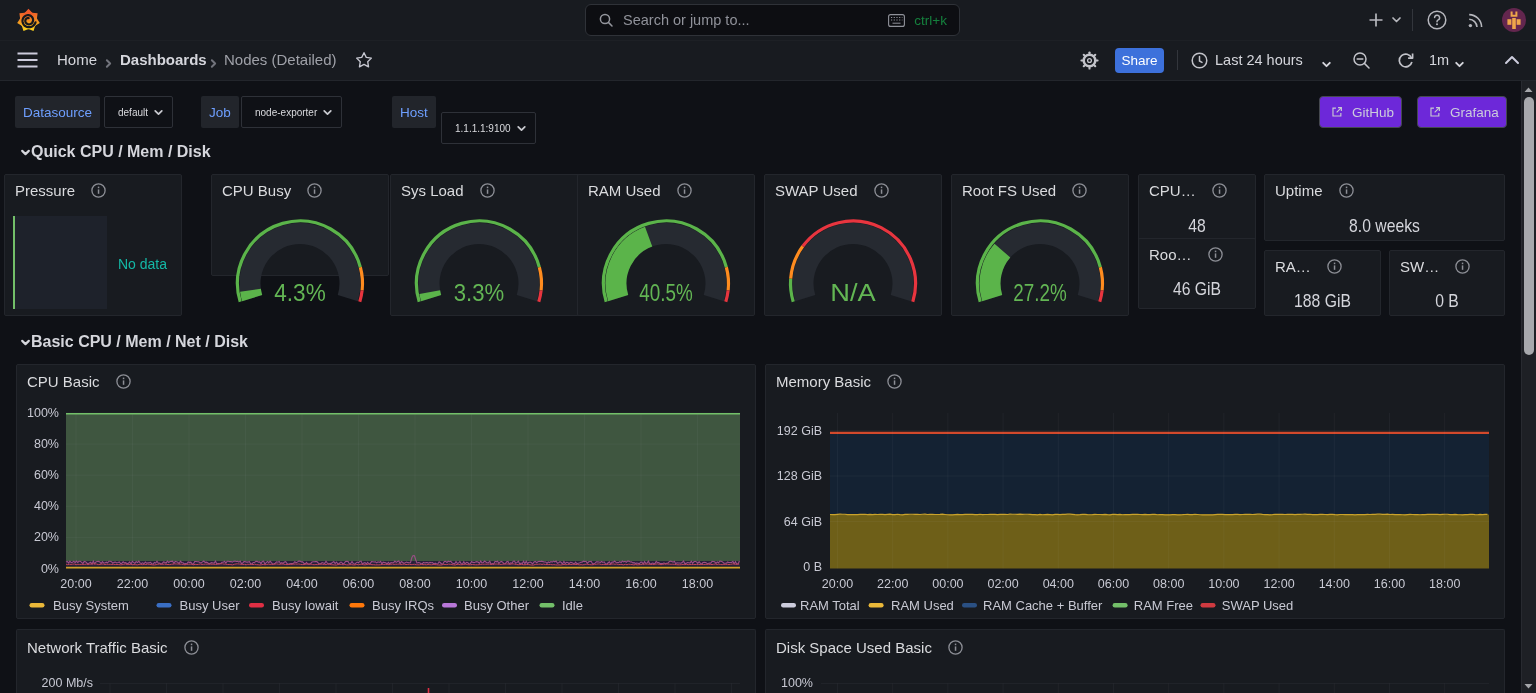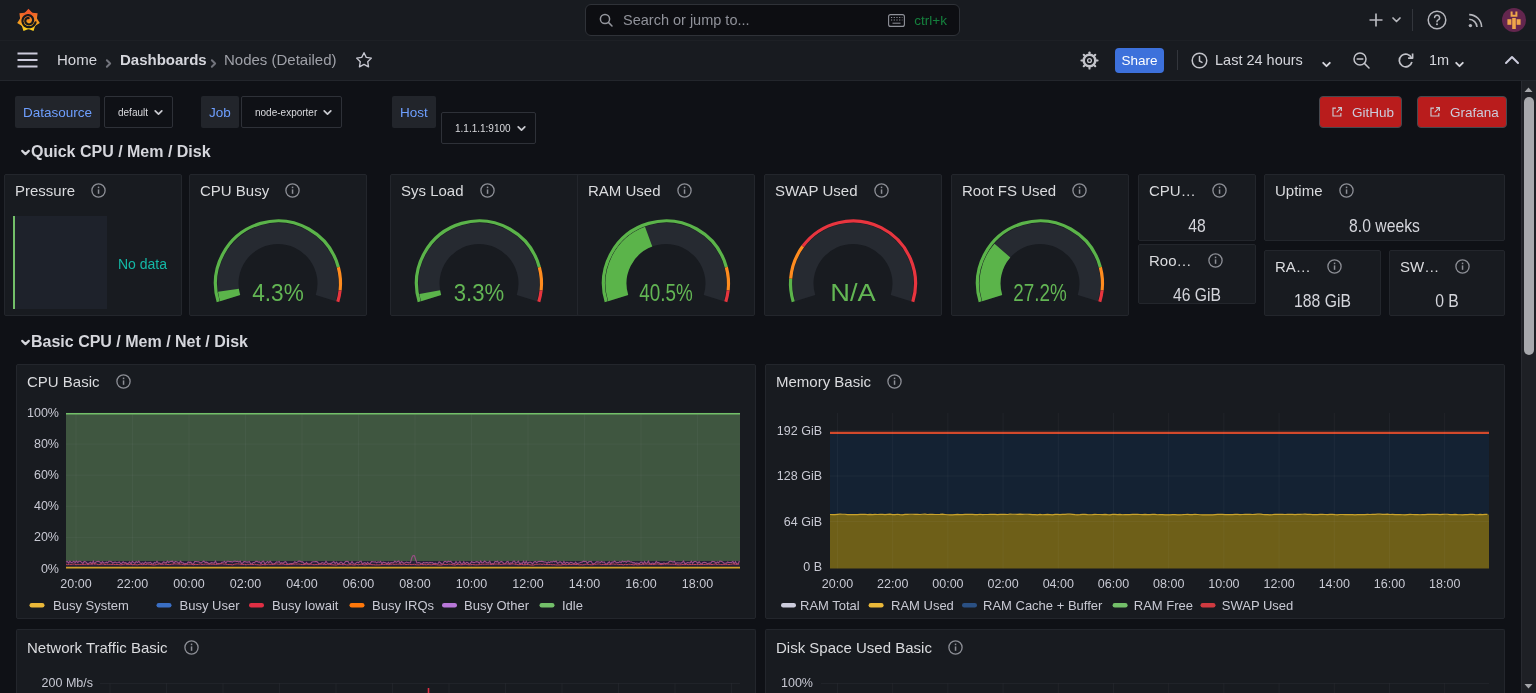--- a/index.html
+++ b/index.html
@@ -5,21 +5,21 @@
  font-family:"Liberation Sans",sans-serif;-webkit-font-smoothing:antialiased}
 .abs{position:absolute}
 .panel{position:absolute;background:#181b20;border:1px solid #23262c;border-radius:2px}
 .ptitle{position:absolute;left:10px;top:7px;display:flex;align-items:center;gap:16px;
  font-size:15px;font-weight:500;color:#dadbde;letter-spacing:0px}
 .lbl{position:absolute;height:32px;background:#22252b;border-radius:2px;display:flex;
  align-items:center;padding:0 8px;color:#6e9fff;font-size:13.5px;font-weight:500}
 .dd{position:absolute;height:32px;background:#0f1116;border:1px solid #2e3138;border-radius:2px;
  display:flex;align-items:center;gap:5px;padding:0 8px 0 13px;color:#d9dade;font-size:10px}
 .obtn{position:absolute;height:32px;border:1px solid #45494f;border-radius:4px;display:flex;
- align-items:center;gap:8px;padding:0 7px 0 10px;color:#ccccdc;font-size:13.5px;font-weight:500;background:#b91c1c}
+ align-items:center;gap:8px;padding:0 7px 0 10px;color:#ccccdc;font-size:13.5px;font-weight:500;background:#6d28d9}
 .sect{position:absolute;display:flex;align-items:center;gap:0;color:#d5d6dc;
  font-size:16px;font-weight:700}
 .statval{position:absolute;left:0;right:0;text-align:center;color:#d4d5db;font-weight:500;transform:scaleX(0.85)}
 </style></head><body>
 <div class="abs" style="left:0;top:0;width:1536px;height:81px;background:#181b20;border-bottom:1px solid #23262c"></div>
 <div class="abs" style="left:0;top:40px;width:1536px;height:1px;background:#1d2025"></div>
 <svg class="abs" style="left:17px;top:8px" width="23" height="25" viewBox="0 0 23 24.5">
 <defs>
       <linearGradient id="glg" x1="0" y1="0" x2="0" y2="1">
 <stop offset="0" stop-color="#f1522b"></stop>
@@ -158,21 +158,21 @@
       <svg width="15" height="15" viewBox="0 0 15 15" style="flex:none">
         <circle cx="7.5" cy="7.5" r="6.6" fill="none" stroke="#8d8f96" stroke-width="1.3"></circle>
         <rect x="6.8" y="6.4" width="1.5" height="4.4" fill="#8d8f96"></rect>
         <rect x="6.8" y="3.6" width="1.5" height="1.6" fill="#8d8f96"></rect>
       </svg>
     </div>
     <div class="abs" style="left:8px;top:41px;width:94px;height:93px;background:#1e222b"></div>
     <div class="abs" style="left:8px;top:41px;width:2px;height:93px;background:#73bf69"></div>
     <div class="abs" style="left:105px;top:81px;width:65px;text-align:center;font-size:14px;color:#14b8a6">No data</div>
   </div>
-<div class="panel" style="left:189px;top:174px;width:178px;height:142px">
+<div class="panel" style="left:211px;top:174px;width:178px;height:102px">
     <div class="ptitle">
       <span>CPU Busy</span>
       <svg width="15" height="15" viewBox="0 0 15 15" style="flex:none">
         <circle cx="7.5" cy="7.5" r="6.6" fill="none" stroke="#8d8f96" stroke-width="1.3"></circle>
         <rect x="6.8" y="6.4" width="1.5" height="4.4" fill="#8d8f96"></rect>
         <rect x="6.8" y="3.6" width="1.5" height="1.6" fill="#8d8f96"></rect>
       </svg>
     </div>
     <svg width="176" height="140" viewBox="0 0 176 140" style="position:absolute;left:0;top:0">
       <path d="M 40.18 123.12 A 50.0 50.0 0 1 1 135.82 123.12" fill="none" stroke="#262a31" stroke-width="21"></path>
@@ -269,21 +269,21 @@
     <div class="ptitle">
       <span>Uptime</span>
       <svg width="15" height="15" viewBox="0 0 15 15" style="flex:none">
         <circle cx="7.5" cy="7.5" r="6.6" fill="none" stroke="#8d8f96" stroke-width="1.3"></circle>
         <rect x="6.8" y="6.4" width="1.5" height="4.4" fill="#8d8f96"></rect>
         <rect x="6.8" y="3.6" width="1.5" height="1.6" fill="#8d8f96"></rect>
       </svg>
     </div>
     <div class="statval" style="top:40px;font-size:18.5px">8.0 weeks</div>
   </div>
-<div class="panel" style="left:1138px;top:244px;width:118px;height:60px">
+<div class="panel" style="left:1138px;top:238px;width:118px;height:71px">
     <div class="ptitle">
       <span>Roo…</span>
       <svg width="15" height="15" viewBox="0 0 15 15" style="flex:none">
         <circle cx="7.5" cy="7.5" r="6.6" fill="none" stroke="#8d8f96" stroke-width="1.3"></circle>
         <rect x="6.8" y="6.4" width="1.5" height="4.4" fill="#8d8f96"></rect>
         <rect x="6.8" y="3.6" width="1.5" height="1.6" fill="#8d8f96"></rect>
       </svg>
     </div>
     <div class="statval" style="top:39px;font-size:18.5px">46 GiB</div>
   </div>

